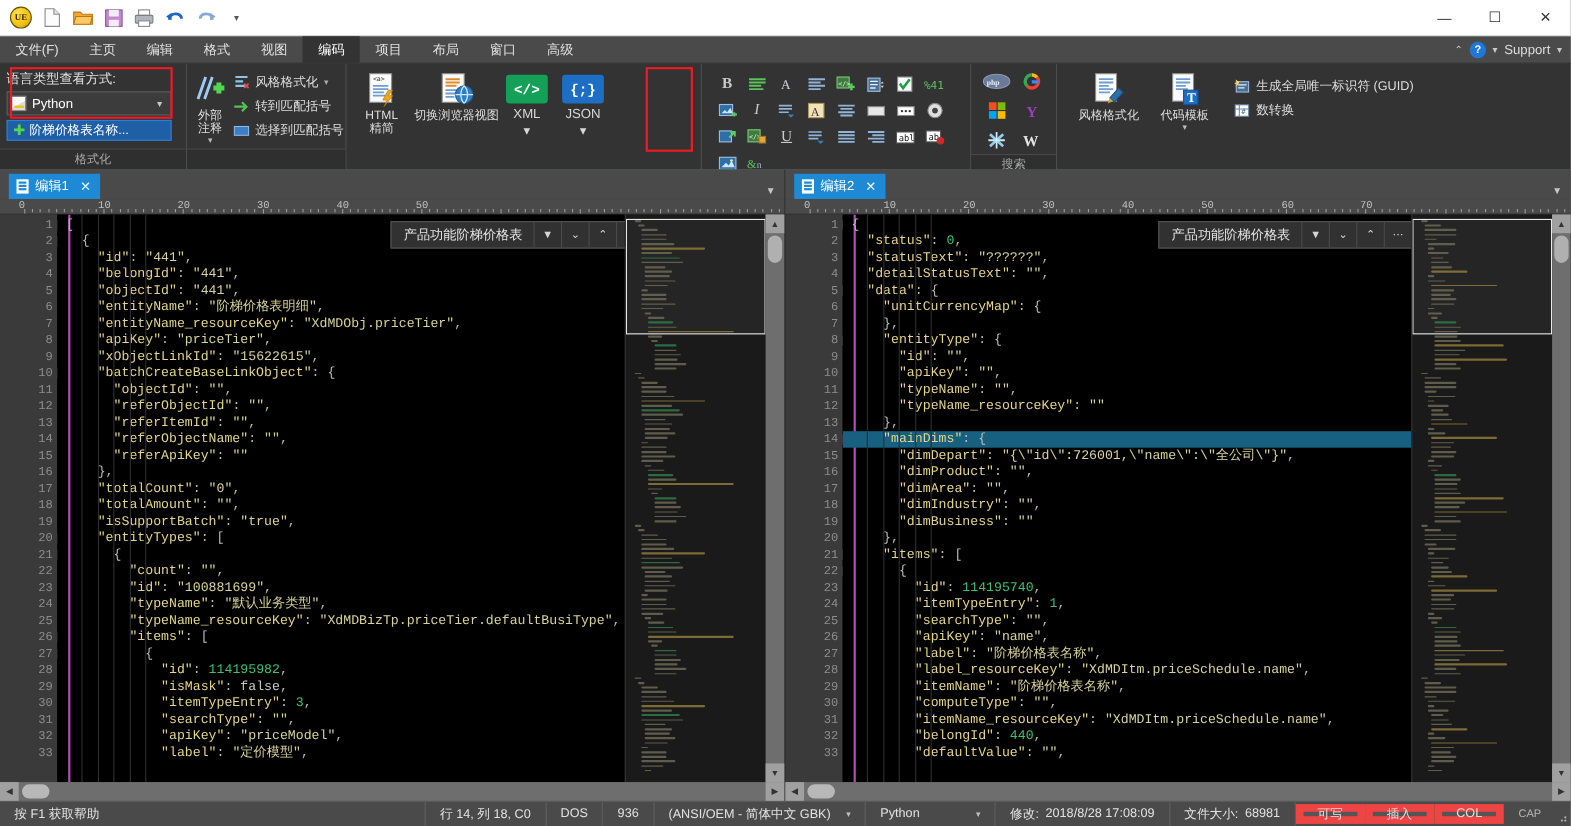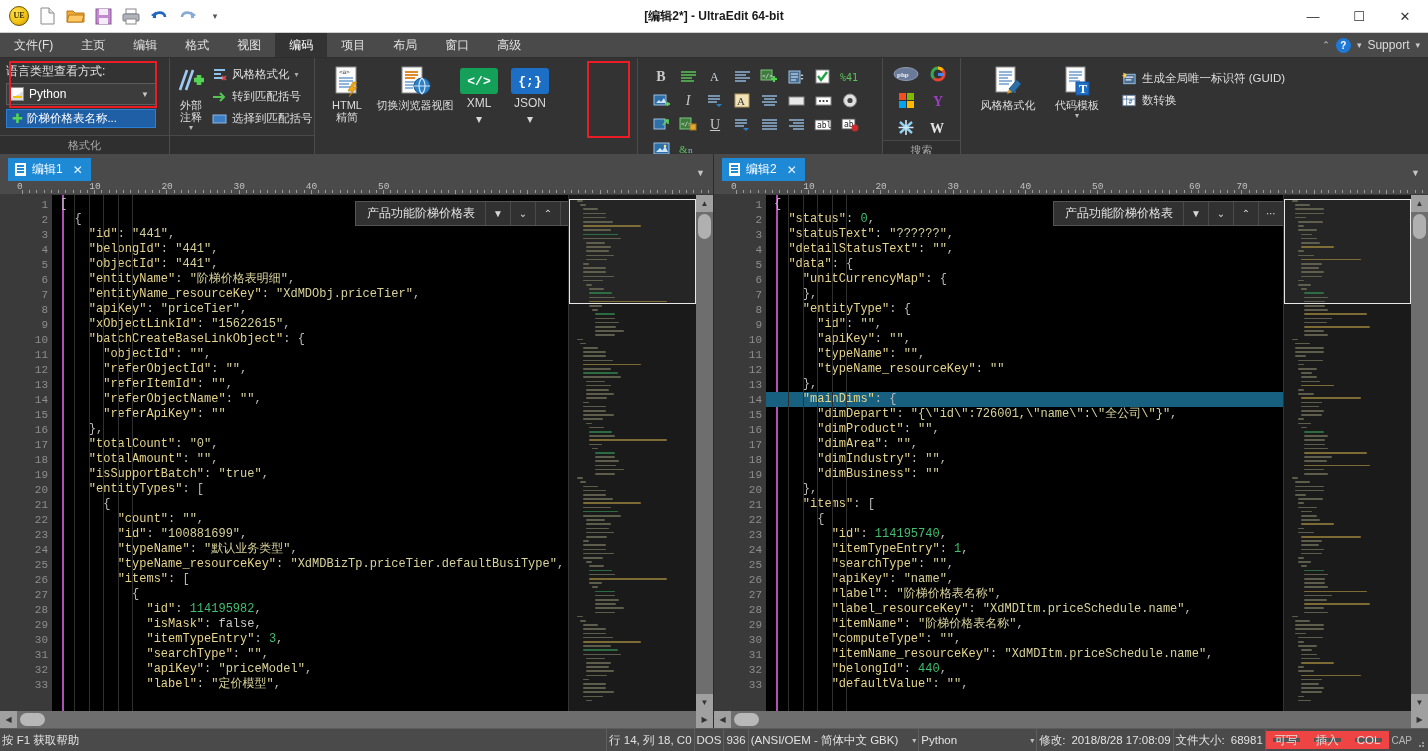--- a/index.html
+++ b/index.html
@@ -243,21 +243,21 @@
   }
   .hsbtn { width:17px;height:17px;background:#a0a0a0;display:flex;align-items:center;
            justify-content:center;font-size:8px;color:#333; }
   .hsthumb { height:13px; background:#b8b8b8; border-radius:7px; position:absolute; }
 
   
   .statusbar {
     height:23px; background:#4a4a4a; display:flex; align-items:stretch; flex:0 0 23px;
     border-top:1px solid #5c5c5c; font-size:11.5px; color:#e2e2e2;
   }
-  .sb { display:flex; align-items:center; padding:0 2px; border-right:1px solid #5e5e5e; white-space:nowrap; }
+  .sb { display:flex; align-items:center; padding:0 13px; border-right:1px solid #5e5e5e; white-space:nowrap; }
   .sb.grow { flex:1; border-right:none; }
   .sb.dd { gap:14px; }
   .sb .cv { font-size:8px; color:#c0c0c0; }
   .sb.box { background:#555555; border:7px solid #ef4444; margin:2px 0; }
   .sb.small { font-size:10px; color:#b8b8b8; }
   .grip { width:14px; display:flex; align-items:flex-end; justify-content:flex-end; padding:0 3px 3px 0; }
 </style>
 </head>
 <body>
 
@@ -301,21 +301,20 @@
           </svg>
       </div>
       <div class="ico">
         <svg width="19" height="16" viewBox="0 0 19 16">
             <path d="M15 10 C15 3, 4 3, 4 9" stroke="#86abd6" stroke-width="2.6" fill="none"></path>
             <path d="M18 7l-5-3.4v7z" fill="#86abd6"></path>
           </svg>
       </div>
       <div class="ico" style="font-size:9px;color:#555;">▾</div>
     </div>
-    <div class="title-text">[编辑2*] - UltraEdit 64-bit</div>
     <div class="wincontrols">
       <div>—</div>
       <div>☐</div>
       <div class="close">✕</div>
     </div>
   </div>
 
   <div class="ribtabs">
     <div class="ribtab">文件(F)</div>
     <div class="ribtab">主页</div>
@@ -1105,21 +1104,21 @@
           <div class="tick" style="left: 686.24px; height: 3px;"></div>
           <div class="tick" style="left: 693.46px; height: 3px;"></div>
           <div class="tick" style="left: 700.68px; height: 3px;"></div>
           <div class="tick" style="left: 707.9px; height: 3px;"></div>
           <div class="rnum" style="left: 17px;">0</div>
           <div class="rnum" style="left: 89.2px;">10</div>
           <div class="rnum" style="left: 161.4px;">20</div>
           <div class="rnum" style="left: 233.6px;">30</div>
           <div class="rnum" style="left: 305.8px;">40</div>
           <div class="rnum" style="left: 378px;">50</div>
-          <div class="rnum" style="left: 475px;">60</div>
+          <div class="rnum" style="left: 451px;">60</div>
           <div class="rnum" style="left: 522.4px;">70</div>
         </div>
 
       <div class="editarea">
         <div class="gutter" id="gutter-right">
             <div class="gline">1<span class="fold">−</span></div>
             <div class="gline">2</div>
             <div class="gline">3</div>
             <div class="gline">4</div>
             <div class="gline">5<span class="fold">−</span></div>

